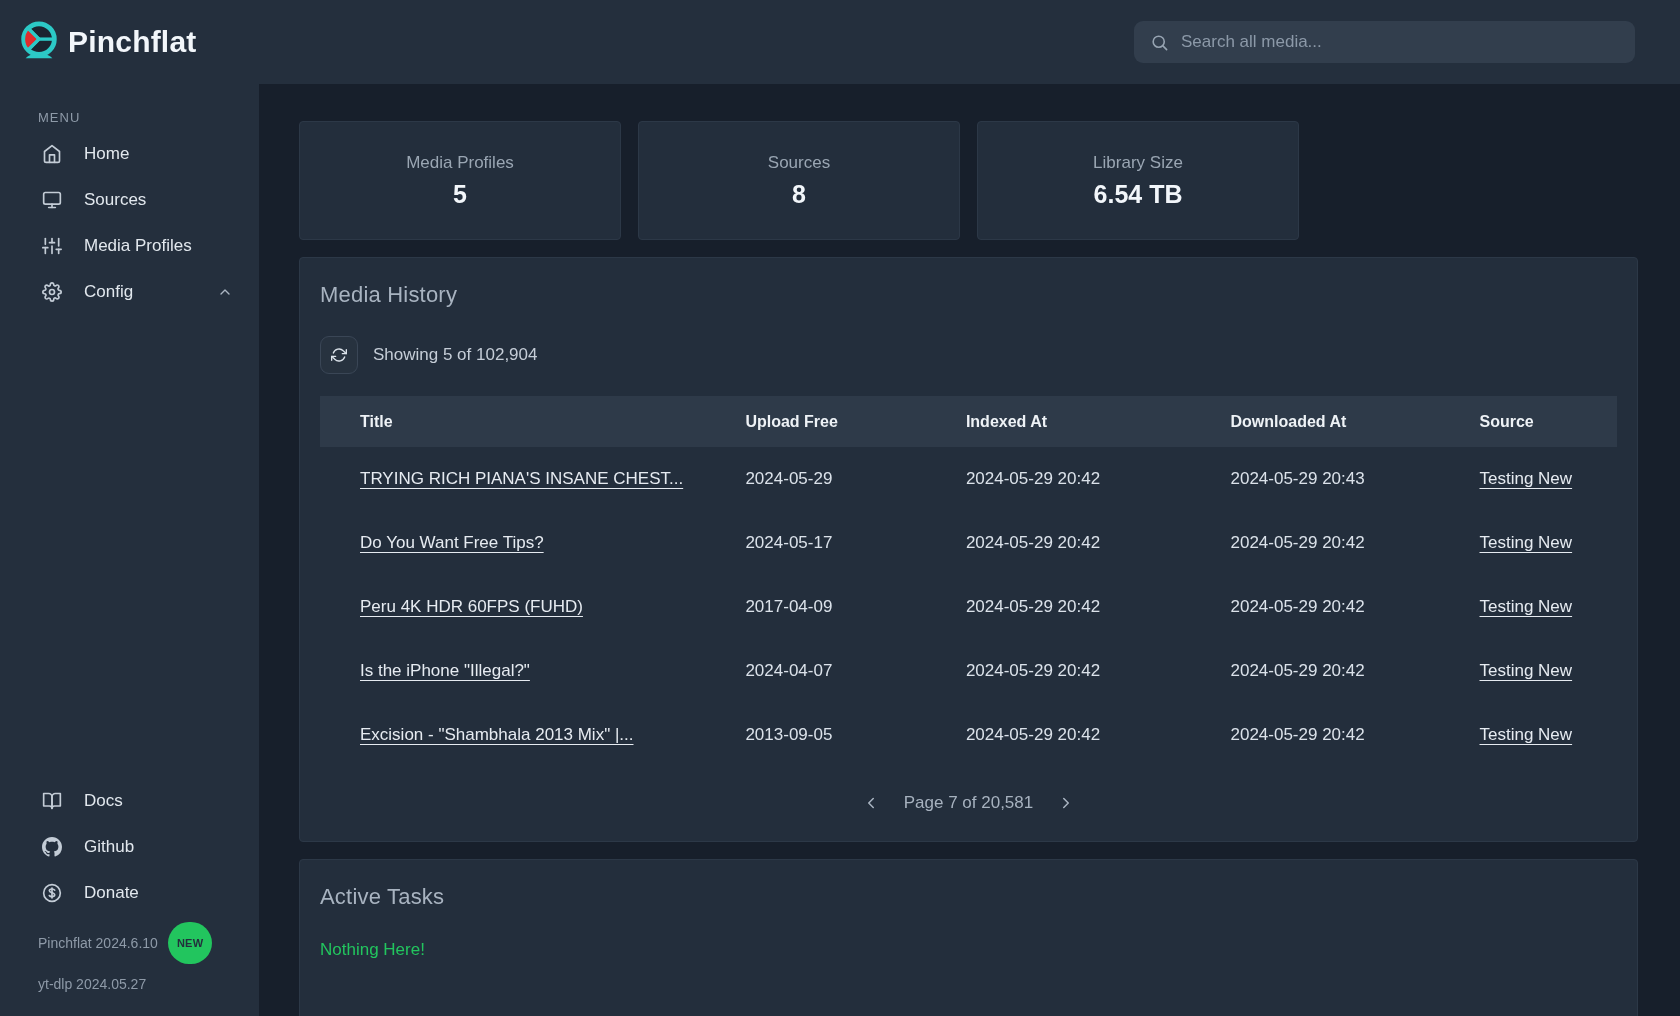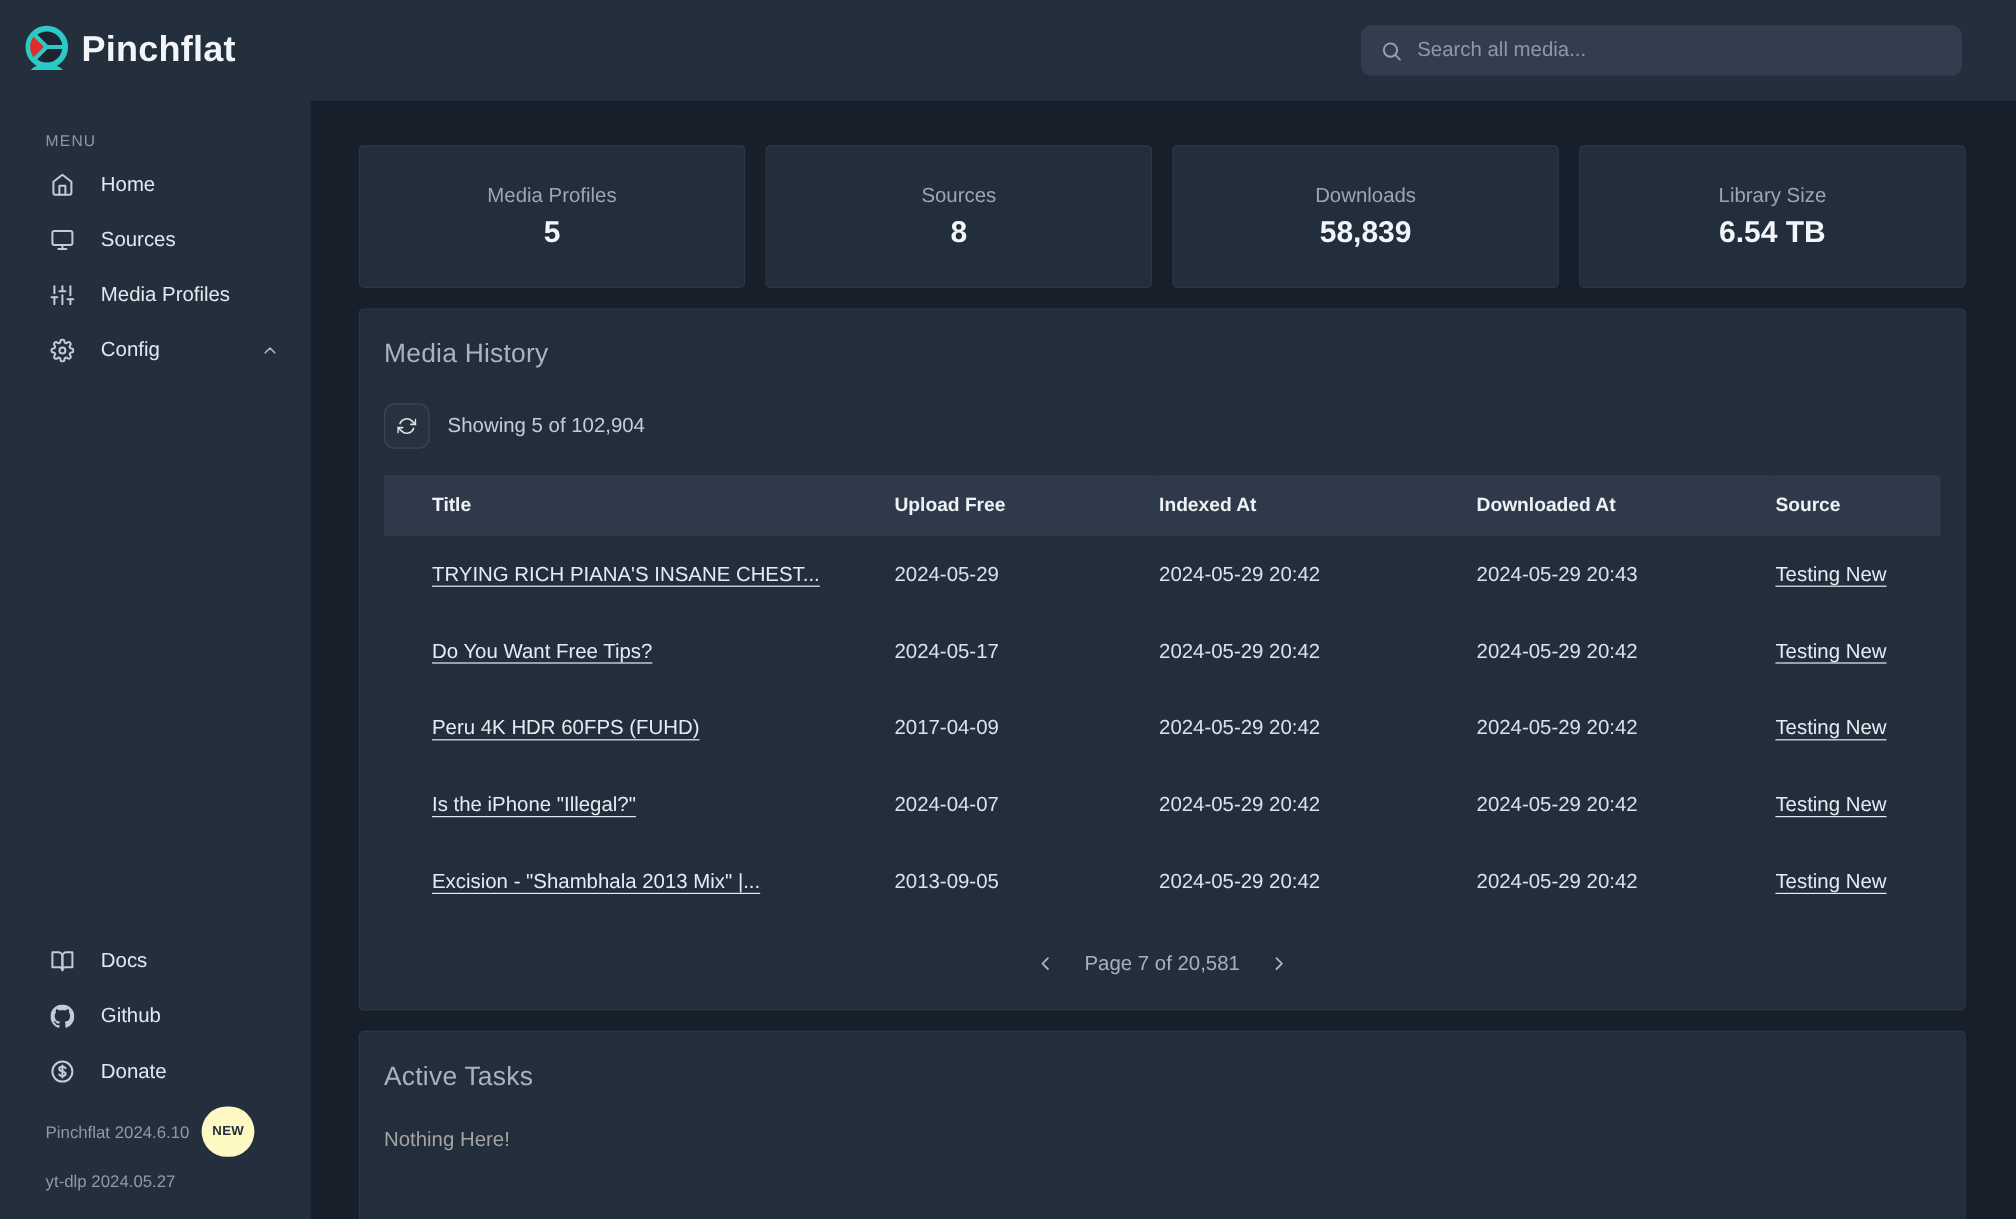--- a/index.html
+++ b/index.html
@@ -53,21 +53,21 @@
   }
   .nav-item .nav-ic { color: #c3ccd6; display: flex; }
   .nav-item .spacer { flex: 1; }
   .nav-item .chev { color: #aab5c2; display: flex; }
   .sidebar-bottom { margin-top: auto; }
   .version-line {
     color: #8e9aa8; font-size: 14px; padding: 6px 16px 6px 38px;
     display: flex; align-items: center; gap: 10px;
   }
   .badge-new {
-    background: #fef9c3; color: #232e3c; font-size: 11px; font-weight: 700;
+    background: #22c55e; color: #232e3c; font-size: 11px; font-weight: 700;
     border-radius: 999px; padding: 15px 9px; letter-spacing: 0.3px;
   }
 
   
   .main { flex: 1; overflow: hidden; padding: 37px 42px 0 40px; }
 
   .stats-grid { display: grid; grid-template-columns: repeat(4, 1fr); gap: 17px; }
   .stat-card {
     background: #232e3c; border: 1px solid #2c3847; border-radius: 4px;
     height: 119px; display: flex; flex-direction: column;
@@ -104,21 +104,21 @@
     cursor: pointer; white-space: nowrap;
   }
 
   .pagination {
     display: flex; align-items: center; justify-content: center; gap: 20px;
     margin-top: 16px; height: 40px; color: #a7b2bf; font-size: 17px;
   }
   .page-chev { display: flex; color: #aab5c2; cursor: pointer; padding: 4px; }
 
   .tasks-panel { height: 220px; }
-  .empty-text { color: #a3a3a3; font-size: 17px; margin-top: 30px; }
+  .empty-text { color: #22c55e; font-size: 17px; margin-top: 30px; }
 
   svg.ic { stroke: currentColor; fill: none; stroke-width: 2; stroke-linecap: round; stroke-linejoin: round; }
 </style>
 </head>
 <body>
 
 <div class="app">
 
   <header class="topbar">
     <div class="brand">
@@ -247,24 +247,20 @@
       <div class="stats-grid">
         <div class="stat-card">
           <div class="stat-label">Media Profiles</div>
           <div class="stat-value">5</div>
         </div>
         <div class="stat-card">
           <div class="stat-label">Sources</div>
           <div class="stat-value">8</div>
         </div>
         <div class="stat-card">
-          <div class="stat-label">Downloads</div>
-          <div class="stat-value">58,839</div>
-        </div>
-        <div class="stat-card">
           <div class="stat-label">Library Size</div>
           <div class="stat-value">6.54 TB</div>
         </div>
       </div>
 
       <section class="panel">
         <h2 class="panel-title">Media History</h2>
 
         <div class="history-toolbar">
           <button class="refresh-btn">

